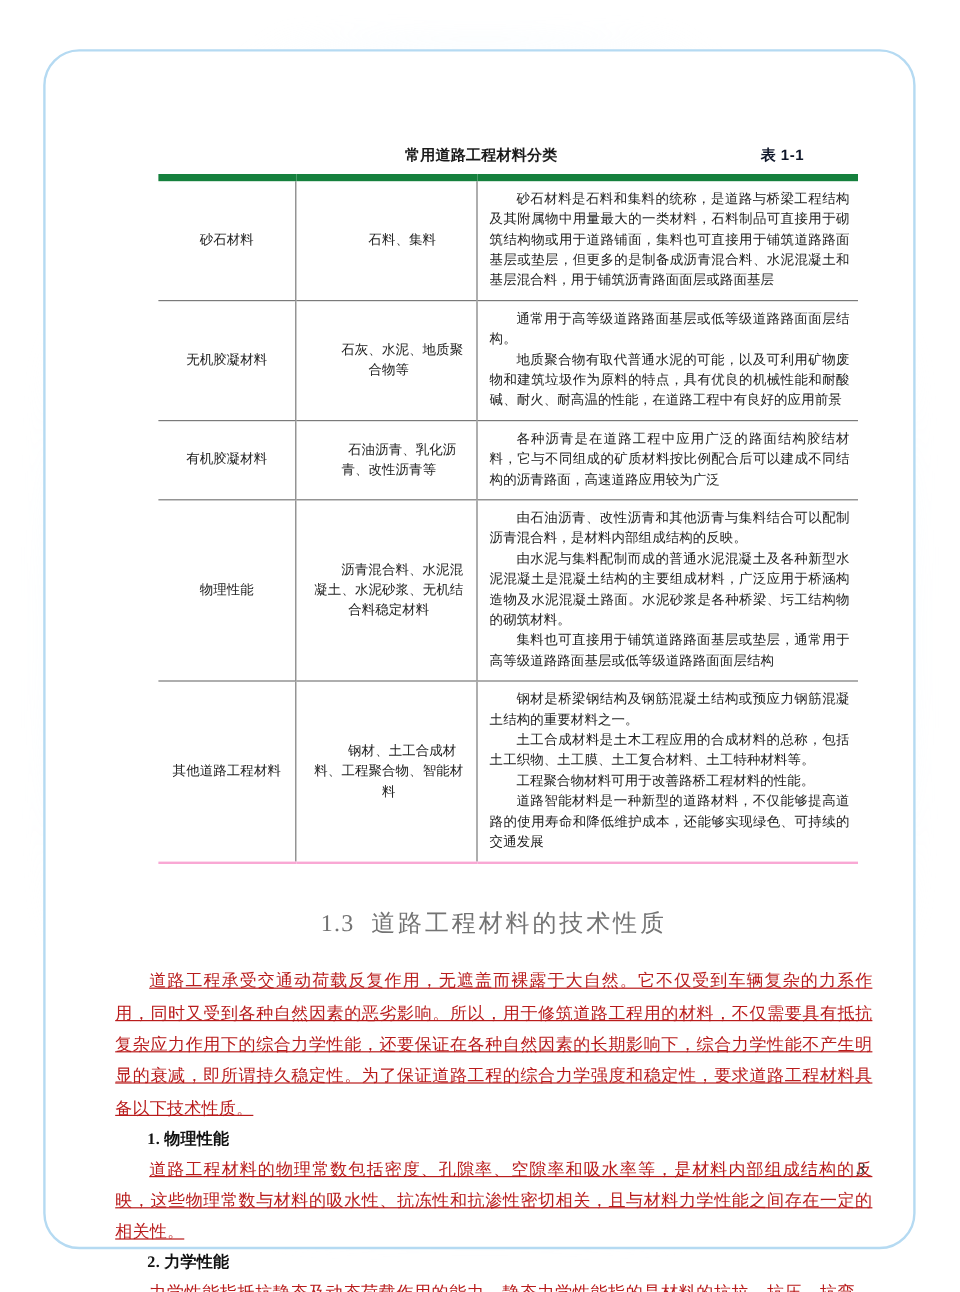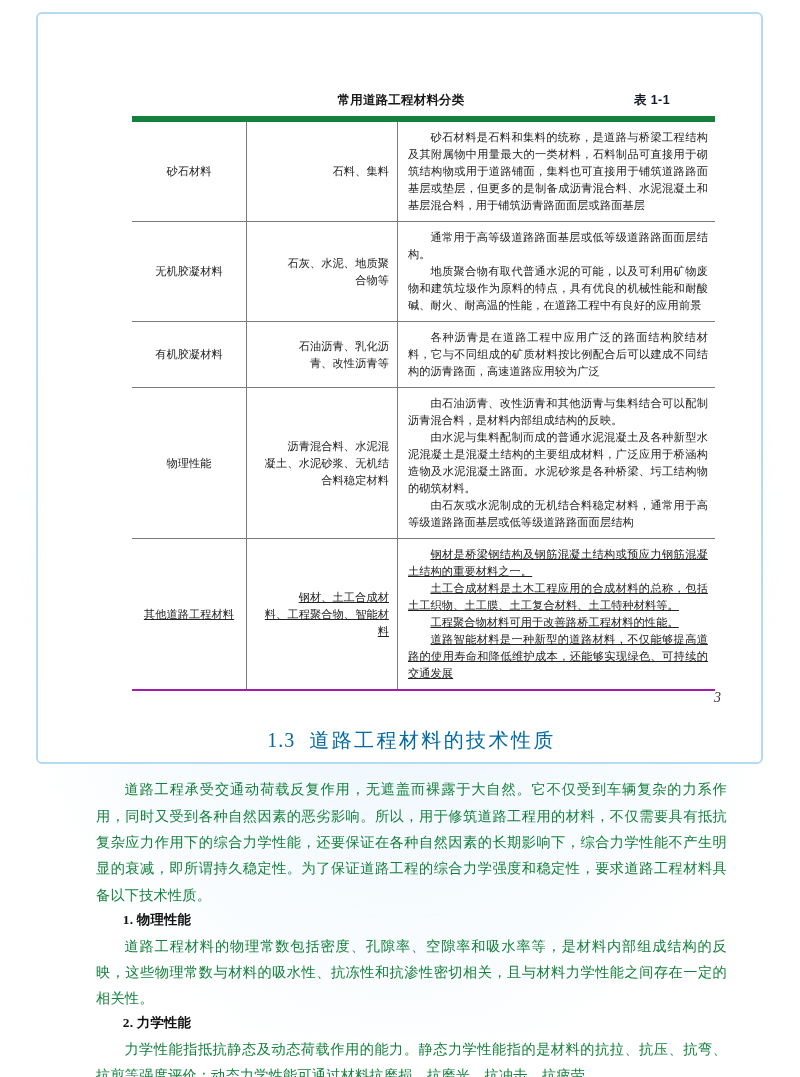--- a/index.html
+++ b/index.html
@@ -24,26 +24,26 @@
     height: 1014px;
     border-radius: 34px;
     background:
       radial-gradient(ellipse at 50% 50%, rgba(214,236,250,0.55) 0%, rgba(233,245,253,0.35) 55%, rgba(255,255,255,0) 78%);
     filter: blur(6px);
   }
 
   .page-frame {
     position: absolute;
     left: 36px;
-    top: 12px;
+    top: 41px;
     width: 727px;
-    height: 752px;
+    height: 1000px;
     box-sizing: border-box;
     border: 2px solid #b5daf2;
-    border-radius: 6px;
+    border-radius: 30px;
     background: #ffffff;
   }
 
   .page-inner {
     position: absolute;
     left: 0;
     top: 0;
     width: 727px;
     height: 1000px;
     box-sizing: border-box;
@@ -92,31 +92,30 @@
     border-top: 1px solid #7a7a7a;
     padding: 7px 7px 7px 7px;
     vertical-align: middle;
     line-height: 1.52;
     letter-spacing: 0.1px;
   }
   table.mat-table tr:first-child td {
     border-top: 6px solid #15803d;
   }
   table.mat-table tr:last-child td {
-    border-bottom: 2px solid #a21caf;
-    text-decoration: underline;
+    border-bottom: 2px solid #f9a8d4;
   }
   table.mat-table td.c1 {
     border-left: none;
     width: 100px;
     text-align: center;
   }
   table.mat-table td.c2 {
     width: 130px;
-    text-align: right;
+    text-align: center;
     padding-left: 12px;
     padding-right: 8px;
   }
   table.mat-table td.c3 {
     width: 300px;
     text-align: justify;
     text-justify: inter-ideograph;
     vertical-align: middle;
     padding-left: 10px;
     padding-right: 7px;
@@ -130,37 +129,38 @@
   }
 
   
   h2.section-heading {
     margin: 36px 0 22px 0;
     text-align: center;
     font-family: "Liberation Serif", "DejaVu Serif", serif;
     font-weight: normal;
     font-size: 20px;
     letter-spacing: 2.4px;
-    color: #0369a1;
+    color: #737373;
   }
   h2.section-heading .num {
     letter-spacing: 1px;
     margin-right: 14px;
   }
 
   
   p.body-par {
     margin: 0;
     font-size: 14.2px;
     line-height: 1.85;
     text-indent: 2em;
     text-align: justify;
     text-justify: inter-ideograph;
-    color: #15803d;
+    color: #b91c1c;
     letter-spacing: 0.2px;
+    text-decoration: underline;
   }
   h3.sub-heading {
     margin: 0;
     font-family: Liberation Serif, serif;
     font-size: 13.4px;
     font-weight: bold;
     line-height: 1.85;
     text-indent: 2em;
     color: #111;
     letter-spacing: 0.2px;
@@ -219,21 +219,21 @@
           </td>
         </tr>
         <tr>
           <td class="c1">物理性能</td>
           <td class="c2">
             <p class="ind">沥青混合料、水泥混凝土、水泥砂浆、无机结合料稳定材料</p>
           </td>
           <td class="c3">
             <p class="ind">由石油沥青、改性沥青和其他沥青与集料结合可以配制沥青混合料，是材料内部组成结构的反映。</p>
             <p class="ind">由水泥与集料配制而成的普通水泥混凝土及各种新型水泥混凝土是混凝土结构的主要组成材料，广泛应用于桥涵构造物及水泥混凝土路面。水泥砂浆是各种桥梁、圬工结构物的砌筑材料。</p>
-            <p class="ind">由石灰或水泥制成的无机结合料稳定材料，通常用于高等级道路路面基层或低等级道路路面面层结构</p>
+            <p class="ind">集料也可直接用于铺筑道路路面基层或垫层，通常用于高等级道路路面基层或低等级道路路面面层结构</p>
           </td>
         </tr>
         <tr>
           <td class="c1">其他道路工程材料</td>
           <td class="c2">
             <p class="ind">钢材、土工合成材料、工程聚合物、智能材料</p>
           </td>
           <td class="c3">
             <p class="ind">钢材是桥梁钢结构及钢筋混凝土结构或预应力钢筋混凝土结构的重要材料之一。</p>
             <p class="ind">土工合成材料是土木工程应用的合成材料的总称，包括土工织物、土工膜、土工复合材料、土工特种材料等。</p>

